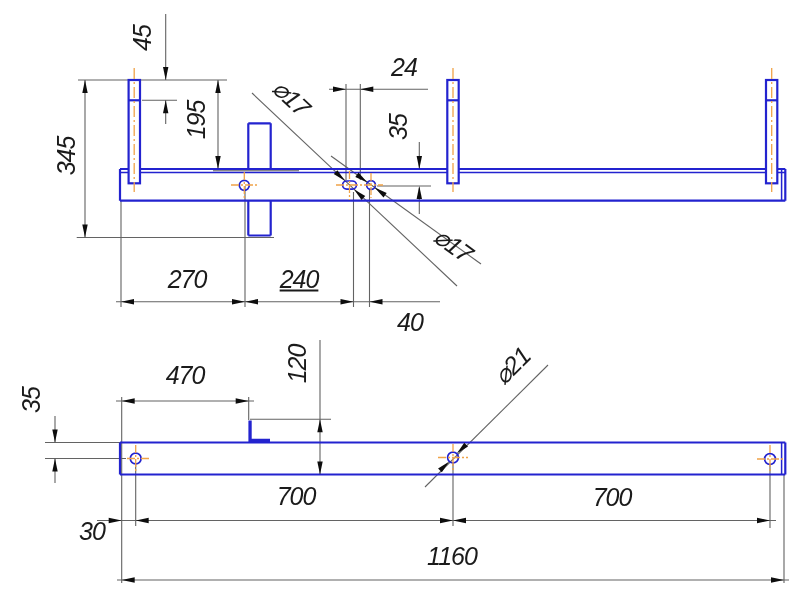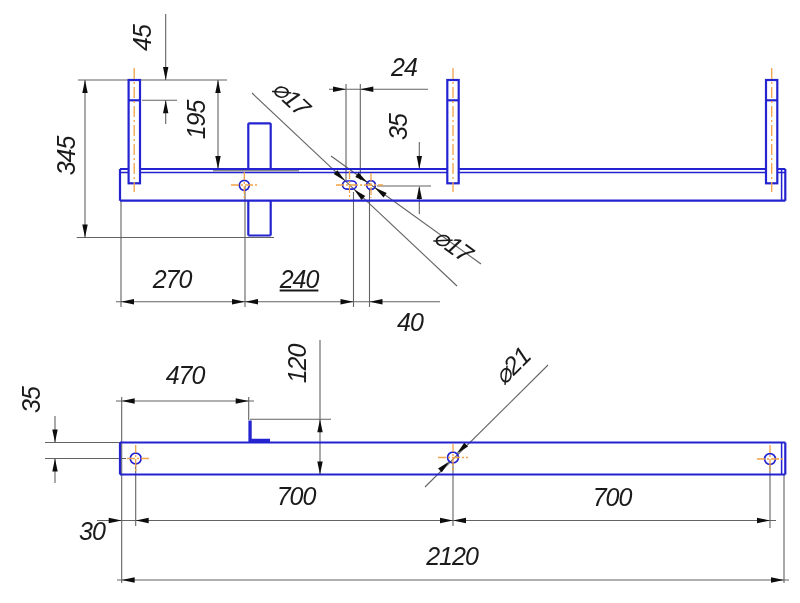--- a/index.html
+++ b/index.html
@@ -143,25 +143,25 @@
     </g>
   </svg>
 
   <span class="lbl rv" style="left:66px;top:156px;">345</span>
   <span class="lbl rv" style="left:196px;top:120px;">195</span>
   <span class="lbl rv" style="left:142px;top:38px;">45</span>
   <span class="lbl r0" style="left:397px;top:67px;margin-left:7px;">24</span>
   <span class="lbl rv" style="left:398px;top:127px;">35</span>
   <span class="lbl ra" style="left:291px;top:98px;">⌀17</span>
   <span class="lbl rb" style="left:453px;top:245px;">⌀17</span>
-  <span class="lbl r0" style="left:172px;top:279px;">270</span>
+  <span class="lbl r0" style="left:187px;top:279px;">270</span>
   <span class="lbl r0" style="left:299px;top:279px;text-decoration:underline;">240</span>
   <span class="lbl r0" style="left:410px;top:277px;margin-top:45px;">40</span>
 
   <span class="lbl r0" style="left:185px;top:375px;">470</span>
   <span class="lbl rv" style="left:297px;top:364px;">120</span>
   <span class="lbl rc" style="left:512px;top:366px;">⌀21</span>
   <span class="lbl rv" style="left:31px;top:400px;">35</span>
   <span class="lbl r0" style="left:92px;top:495px;margin-top:36px;">30</span>
   <span class="lbl r0" style="left:296px;top:496px;">700</span>
   <span class="lbl r0" style="left:612px;top:497px;">700</span>
-  <span class="lbl r0" style="left:452px;top:556px;">2120</span>
+  <span class="lbl r0" style="left:452px;top:556px;">1160</span>
 </div>
 
 </body></html>

